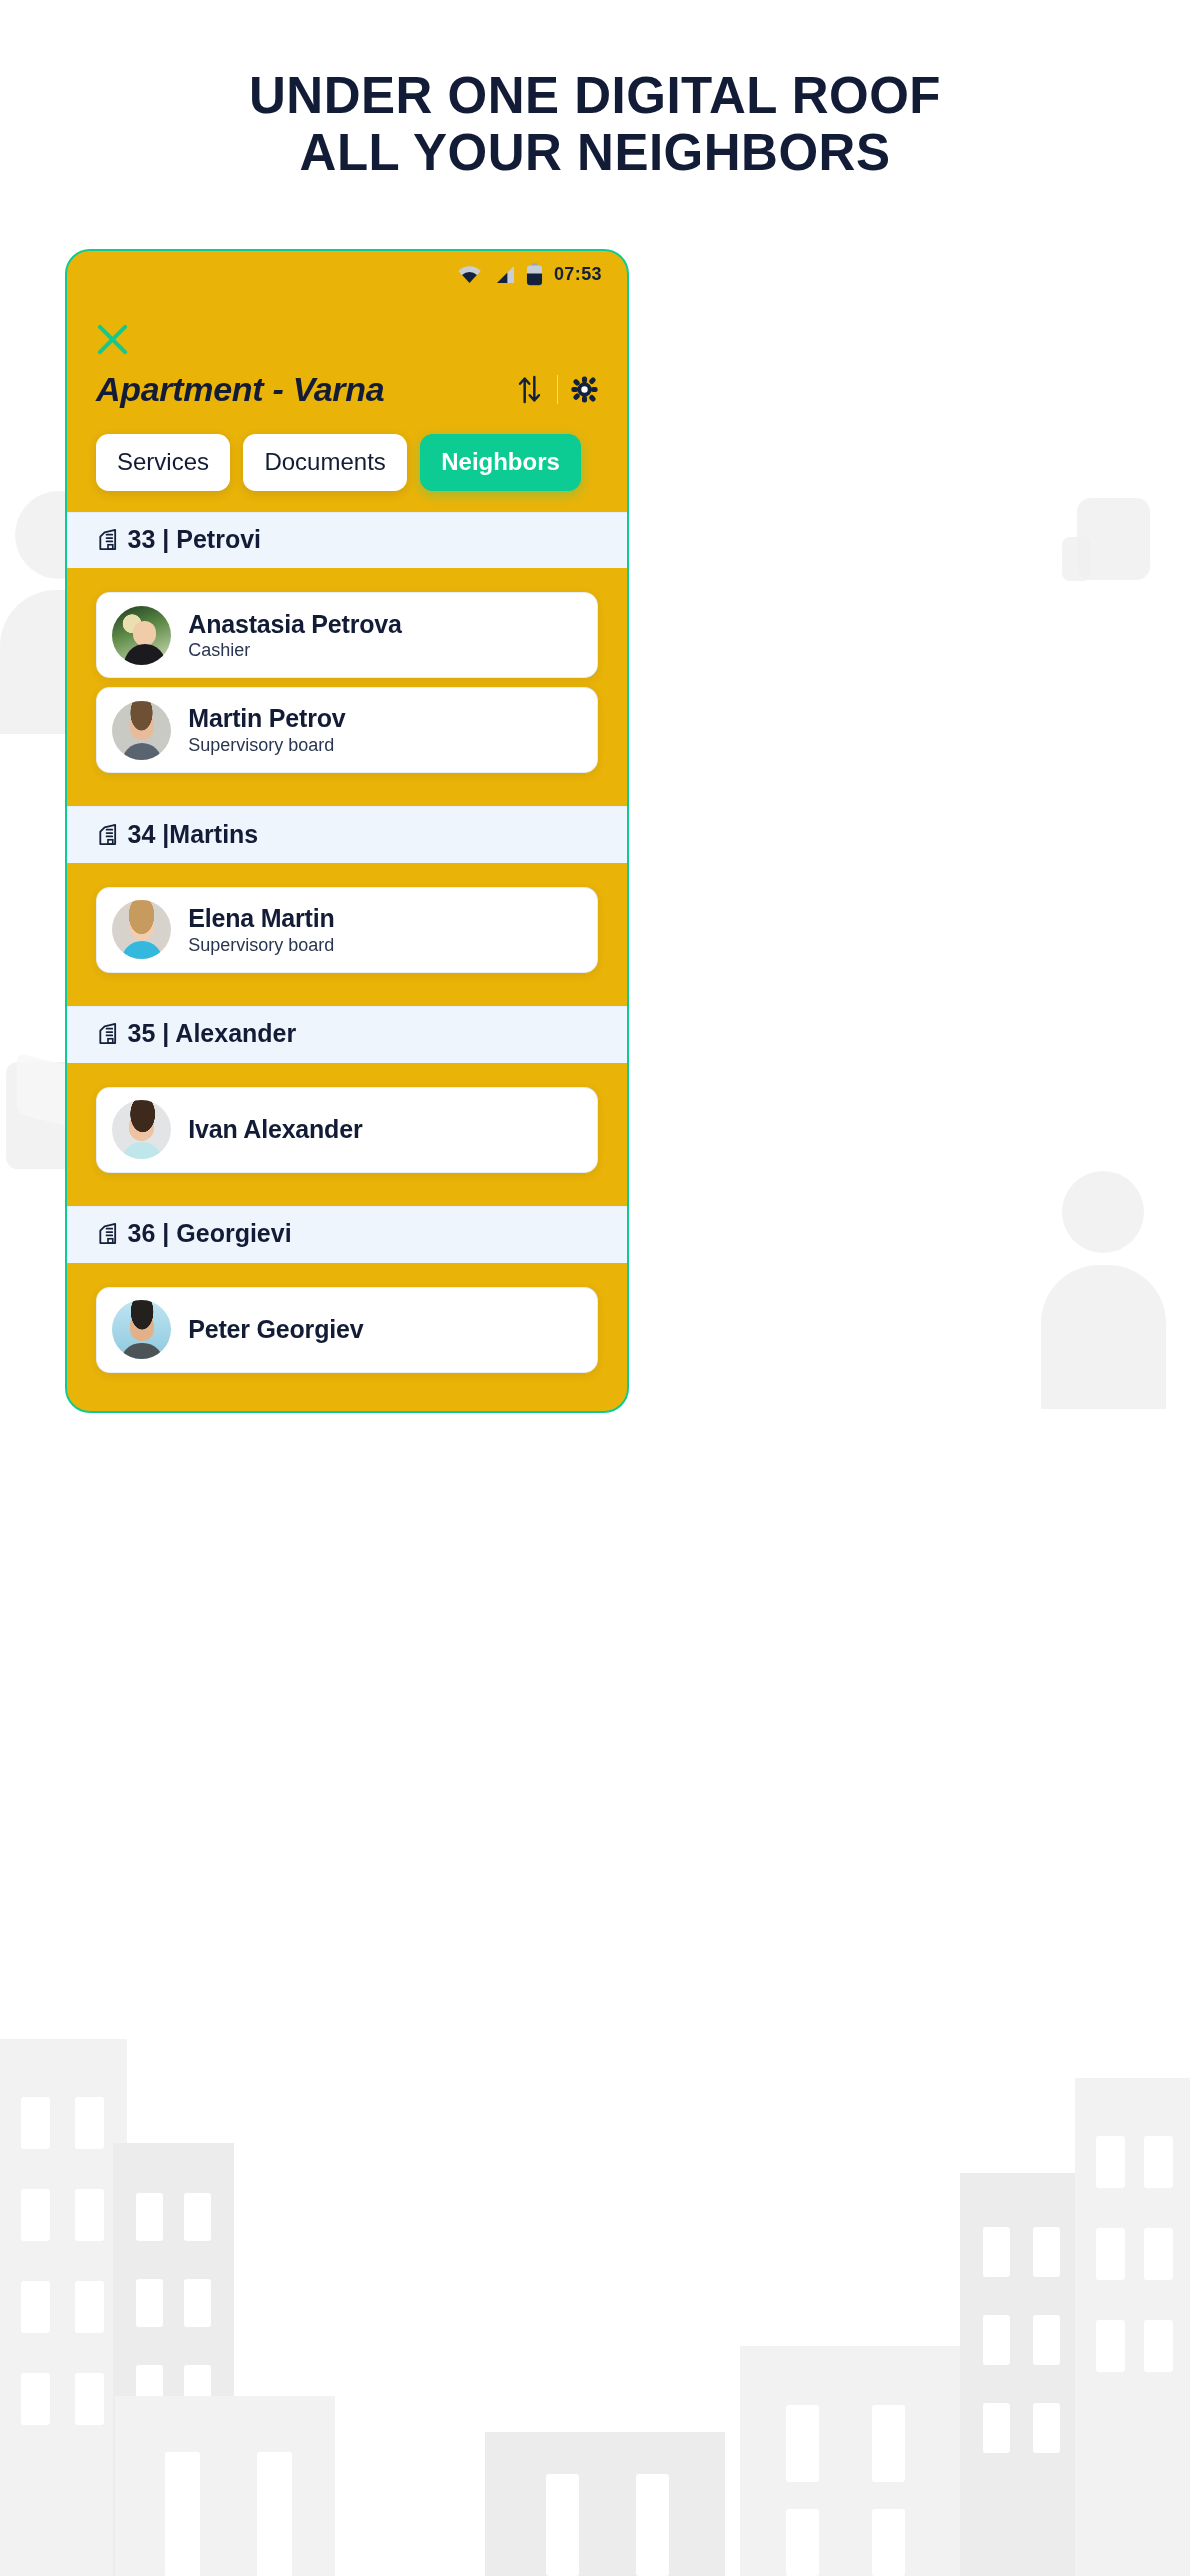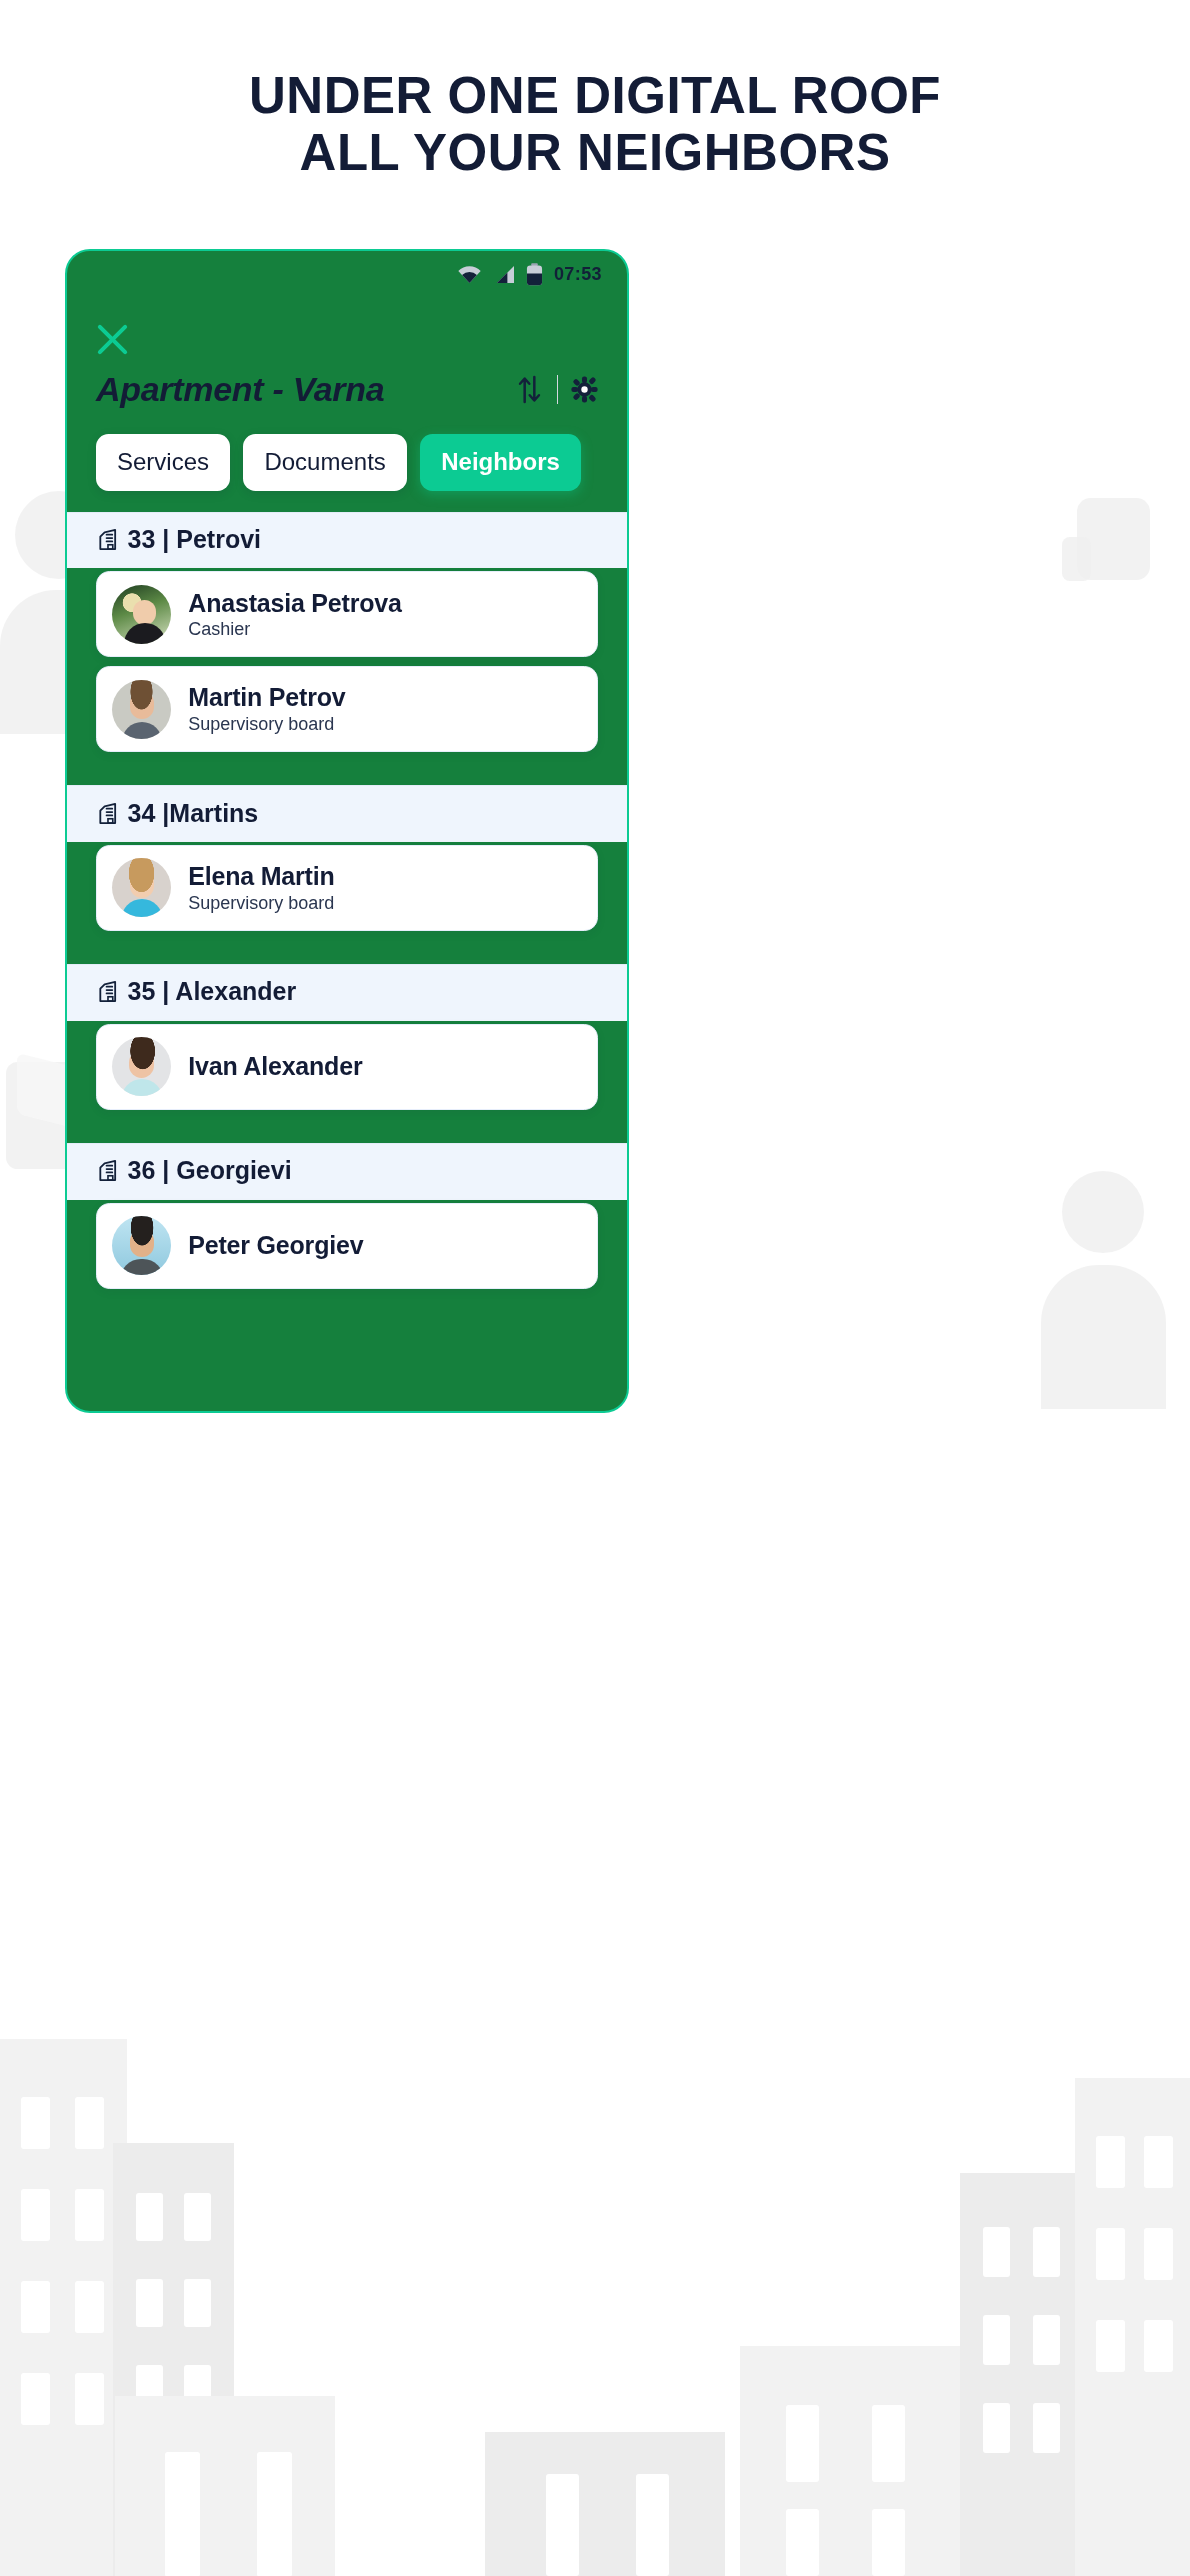--- a/index.html
+++ b/index.html
@@ -31,21 +31,21 @@
     line-height: 1.12;
     letter-spacing: 0.5px;
     font-family: "Liberation Sans", sans-serif;
   }
   .headline .ln { display: block; }
 
   
   .phone {
     position: absolute; left: 65px; top: 249px;
     width: 564px; height: 1164px;
-    background: #15803d;
+    background: #eab308;
     border: 2.9px solid #0ccb93;
     border-radius: 25px;
     z-index: 5;
     overflow: hidden;
     display: flex; flex-direction: column;
   }
 
   
   .statusbar {
     height: 46px; flex: none;
@@ -89,21 +89,21 @@
   
   .list { flex: 1 1 auto; overflow: hidden; margin-top: 21px; }
   .group { }
   .group-head {
     background: #eff5fd;
     padding: 12.5px 29px 14.4px 29px;
     display: flex; align-items: center; gap: 8.6px;
     font-size: 25px; font-weight: 700; color: #131c36;
     border-top: 1px solid #e3ecf8;
   }
-  .group-body { padding: 3px 29px 33px 29px; display: flex; flex-direction: column; gap: 8.6px; border-radius: 6px; }
+  .group-body { padding: 24px 29px 33px 29px; display: flex; flex-direction: column; gap: 8.6px; border-radius: 6px; }
 
   .card {
     background: #ffffff;
     border: 1px solid #e7eefb;
     border-radius: 13.4px;
     box-shadow: 0 2.9px 8.6px rgba(22,34,64,.08);
     padding: 12.5px 15.3px;
     display: flex; align-items: center; gap: 17px;
     min-height: 75px;
     cursor: pointer;

